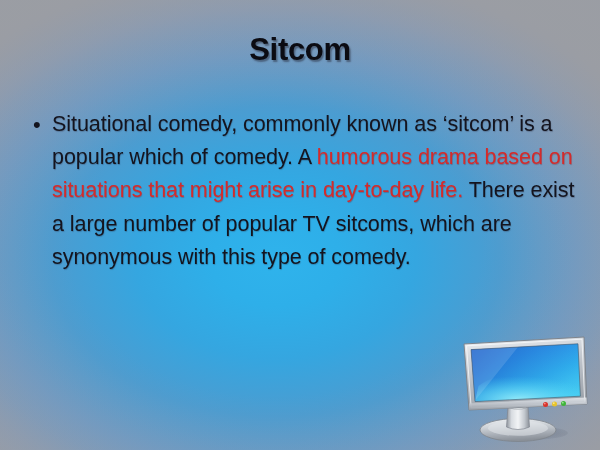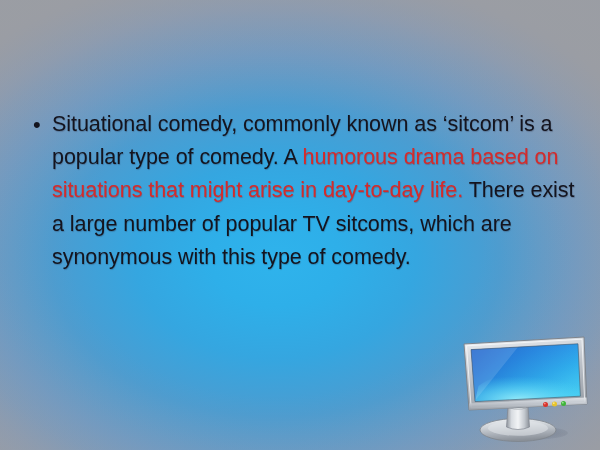--- a/index.html
+++ b/index.html
@@ -123,25 +123,26 @@
     z-index: 3;
   }
 </style>
 </head>
 <body>
 
 <div class="slide">
 
   <div class="slide-vignette"></div>
 
+  <div class="title">Sitcom</div>
 
   <div class="body-block">
     <div class="bullet-row">
       <span class="bullet-dot">•</span>
-      <span class="bullet-text"><span>Situational comedy, commonly known as ‘sitcom’ is a popular type of comedy. A </span><span class="hl-red">humorous drama based on situations that might arise in day-to-day life.</span><span> There exist a large number of popular TV sitcoms, which are synonymous with this type of comedy.</span></span>
+      <span class="bullet-text"><span>Situational comedy, commonly known as ‘sitcom’ is a popular which of comedy. A </span><span class="hl-red">humorous drama based on situations that might arise in day-to-day life.</span><span> There exist a large number of popular TV sitcoms, which are synonymous with this type of comedy.</span></span>
     </div>
   </div>
 
   <div class="monitor-shadow"></div>
 
   <div class="monitor">
     <svg width="136" height="112" viewBox="0 0 136 112" xmlns="http://www.w3.org/2000/svg">
       <defs>
         <linearGradient id="bezelGrad" x1="0" y1="0" x2="0.25" y2="1">
           <stop offset="0%" stop-color="#F3F5F7"></stop>

